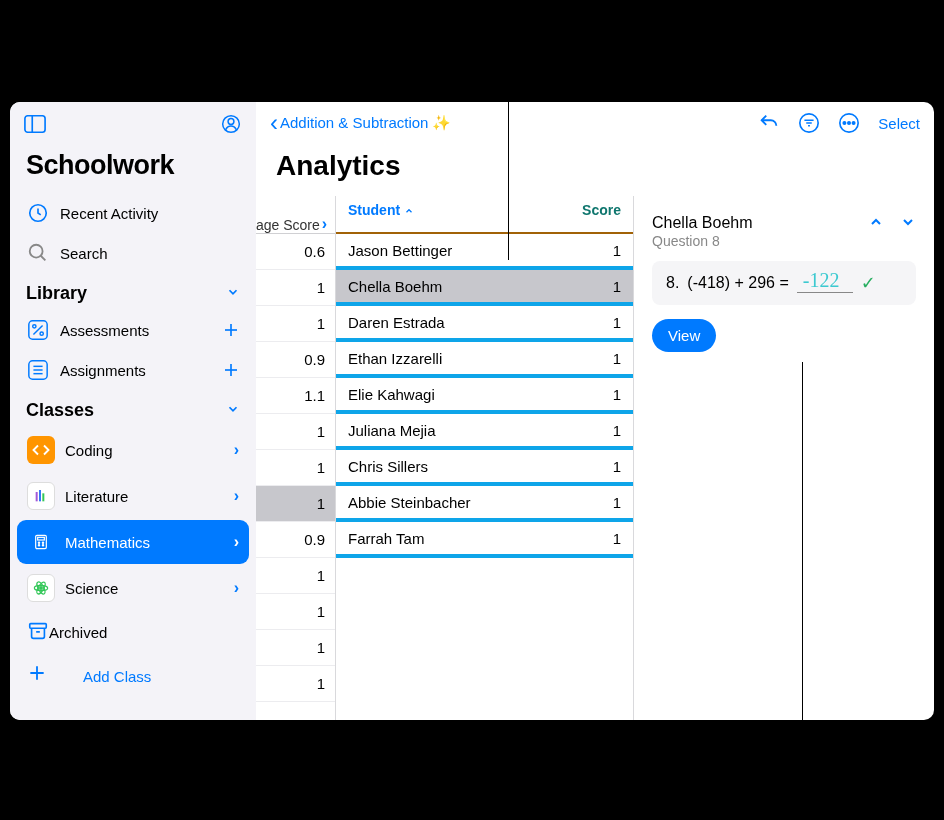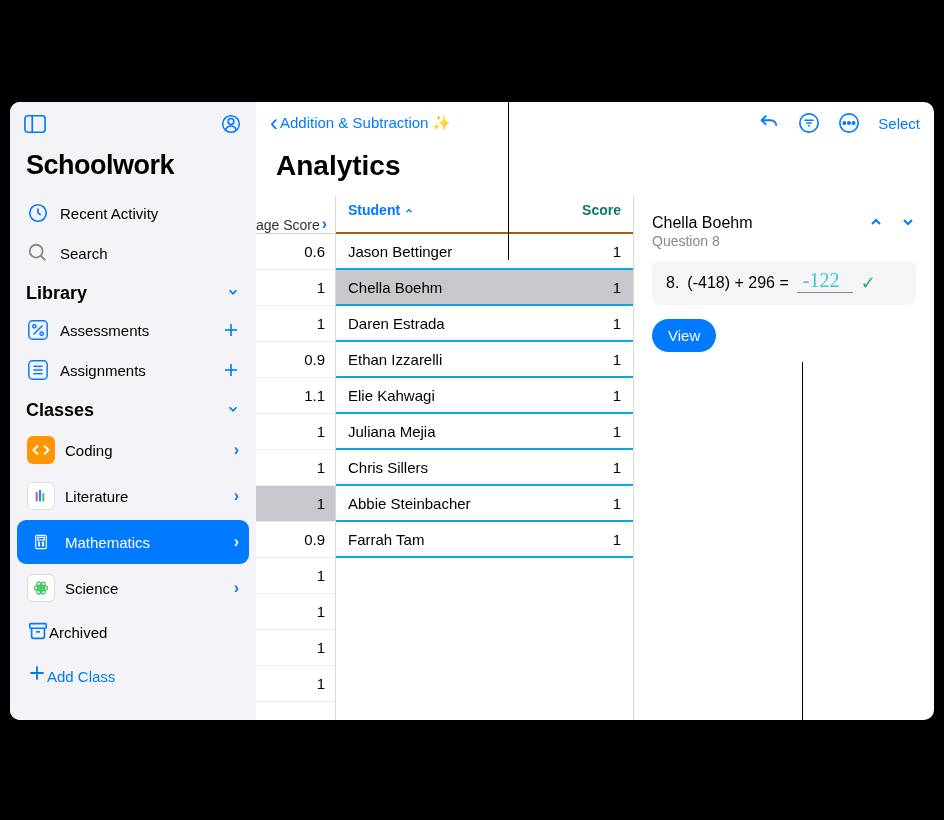--- a/index.html
+++ b/index.html
@@ -20,21 +20,21 @@
     .section-header { display: flex; align-items: center; justify-content: space-between; padding: 10px 16px 6px 16px; font-size: 18px; font-weight: 700; cursor: pointer; }
     .section-header .caret { color: #007aff; font-size: 14px; }
     
     .class-item { display: flex; align-items: center; padding: 8px 10px; margin: 1px 7px; border-radius: 9px; cursor: pointer; font-size: 15px; }
     .class-item.selected { background: #007aff; color: #fff; }
     .class-item .class-icon { width: 28px; height: 28px; border-radius: 6px; display: flex; align-items: center; justify-content: center; margin-right: 10px; flex-shrink: 0; }
     .class-item.selected .chev-r { color: #fff; }
     .chev-r { color: #007aff; font-size: 16px; font-weight: 600; }
     .class-item .label { flex: 1; }
     
-    .add-class { color: #007aff; }
+    .add-class { color: #007aff; gap: 36px; }
     .add-class .icon-box { color: #007aff; font-size: 22px; font-weight: 300; }
     
     
     .main { flex: 1; position: relative; display: flex; flex-direction: column; }
     .toolbar { position: absolute; top: 0; left: 0; right: 0; height: 42px; display: flex; align-items: center; padding: 0 14px; }
     .back-link { display: flex; align-items: center; color: #007aff; font-size: 15px; cursor: pointer; }
     .back-link .chev-l { font-size: 24px; margin-right: 2px; font-weight: 400; }
     .toolbar-spacer { flex: 1; }
     .toolbar-btn { width: 30px; height: 30px; display: flex; align-items: center; justify-content: center; cursor: pointer; color: #007aff; margin-left: 10px; }
     .toolbar-select { color: #007aff; font-size: 15px; cursor: pointer; margin-left: 14px; }
@@ -49,21 +49,21 @@
     .avg-header .blue-arrow { color: #007aff; font-size: 16px; font-weight: bold; }
     .avg-header-text { color: #333; font-size: 14px; }
     .avg-row { height: 36px; display: flex; align-items: center; justify-content: flex-end; padding-right: 10px; font-size: 15px; border-bottom: 1px solid #ececef; }
     .avg-row.selrow { background: #c7c7cc; }
 
     
     .student-col { flex: 0 0 298px; border-right: 1px solid #d9d9dc; display: flex; flex-direction: column; }
     .student-header { height: 38px; display: flex; align-items: flex-start; justify-content: space-between; padding: 6px 12px 0 12px; border-bottom: 2px solid #a16207; }
     .student-header .sh-left { color: #007aff; font-size: 14px; font-weight: 600; }
     .student-header .sh-right { color: #0f766e; font-size: 14px; font-weight: 600; }
-    .student-row { height: 36px; display: flex; align-items: center; justify-content: space-between; padding: 0 12px; font-size: 15px; border-bottom: 2px solid #0ea5e9; cursor: pointer; }
+    .student-row { height: 36px; display: flex; align-items: center; justify-content: space-between; padding: 0 12px; font-size: 15px; border-bottom: 4px solid #0ea5e9; cursor: pointer; }
     .student-row.selrow { background: #c7c7cc; }
     
     
     .detail-col { flex: 1; padding: 18px 18px; position: relative; }
     .detail-header { display: flex; align-items: flex-start; justify-content: space-between; margin-bottom: 12px; }
     .detail-name { font-size: 16px; }
     .detail-name b { font-weight: 400; }
     .detail-sub { font-size: 14px; color: #888; margin-top: 1px; }
     .detail-navarrows { display: flex; gap: 16px; }
     .detail-navarrows .arr { color: #007aff; cursor: pointer; font-size: 18px; }

